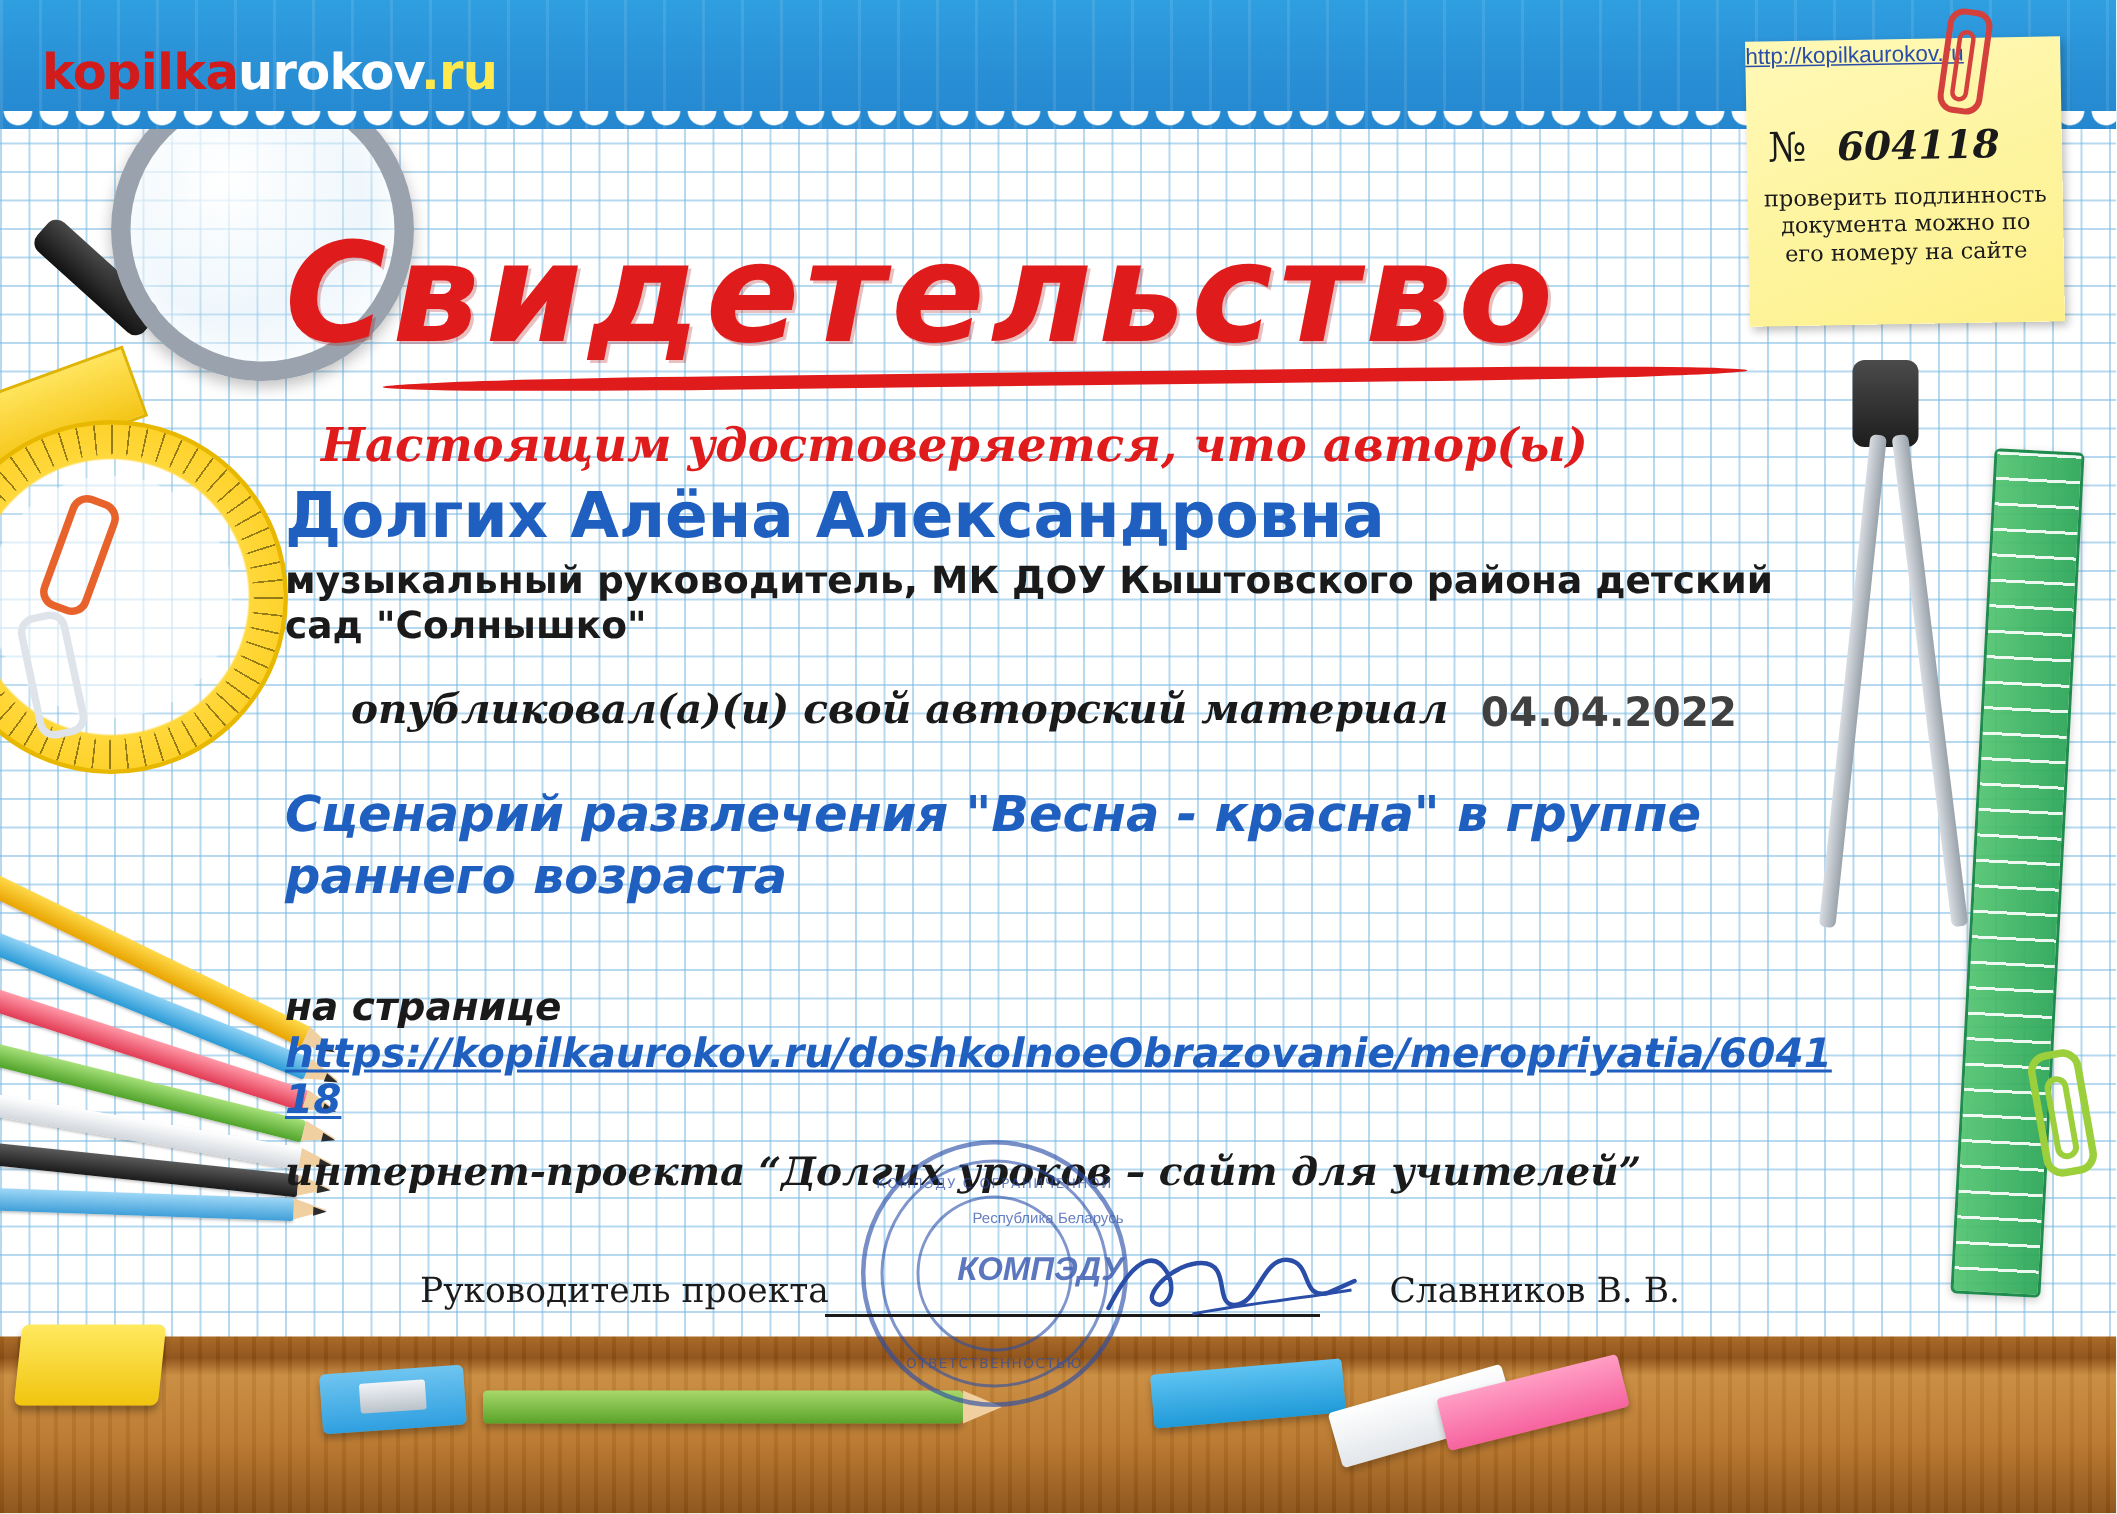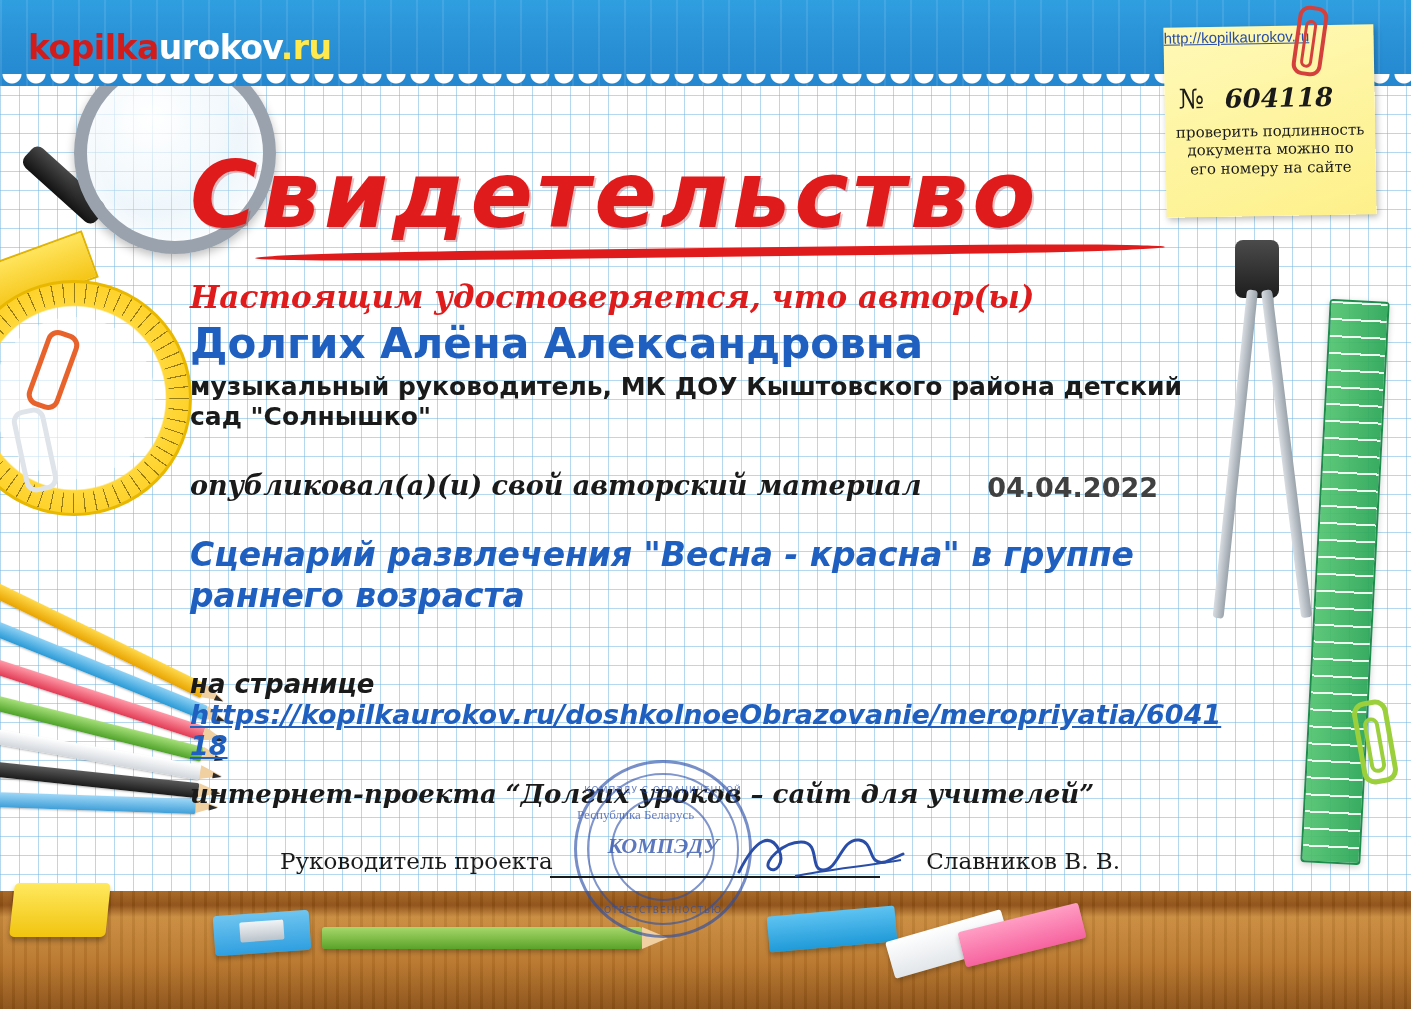--- a/index.html
+++ b/index.html
@@ -400,20 +400,21 @@
     transform: rotate(-0.7deg);
   }
 
   .line-red {
     margin-top: 22px;
     font-family: "DejaVu Serif", serif;
     font-style: italic;
     font-weight: bold;
     font-size: 31px;
     color: #e01b1b;
+    margin-left: 24px;
   }
 
   .author {
     margin-top: 4px;
     font-family: "DejaVu Sans", sans-serif;
     font-weight: bold;
     font-size: 42px;
     color: #1f5fbf;
   }
 
@@ -421,22 +422,23 @@
     margin-top: 4px;
     font-family: "DejaVu Sans", sans-serif;
     font-weight: bold;
     font-size: 25px;
     color: #1a1a1a;
     line-height: 1.2;
   }
 
   .published-row {
     position: relative;
-    margin-top: 38px;
+    margin-top: 26px;
     height: 38px;
+    padding-left: 44px;
   }
   .published {
     font-family: "DejaVu Serif", serif;
     font-style: italic;
     font-weight: bold;
     font-size: 27px;
     color: #1a1a1a;
   }
   .date {
     position: absolute;
@@ -535,43 +537,43 @@
     border: 2px solid rgba(42,78,168,0.7);
   }
   .stamp .ring3 {
     position: absolute; inset: 34px;
     border-radius: 50%;
     border: 2px solid rgba(42,78,168,0.7);
   }
   .stamp .center {
     position: absolute;
     left: 0; right: 0; top: 70px;
-    text-align: center;
-    font-family: Liberation Serif, serif;
+    text-align: right;
+    font-family: Liberation Sans, sans-serif;
     font-weight: bold;
     font-style: italic;
     font-size: 22px;
     color: rgba(42,78,168,0.9);
   }
   .stamp .arc-top, .stamp .arc-bottom {
     position: absolute;
     left: 0; right: 0;
     text-align: center;
     font-family: "DejaVu Sans", sans-serif;
     font-size: 9px;
     letter-spacing: 1px;
     color: rgba(42,78,168,0.85);
   }
   .stamp .arc-top { top: 22px; }
   .stamp .arc-bottom { bottom: 20px; }
   .stamp .arc-mid {
     position:absolute; left:0; right:0; top:44px;
-    text-align:left; font-size:13px;
+    text-align:right; font-size:10px;
     color: rgba(42,78,168,0.85);
-    font-family:Liberation Serif, serif;
+    font-family:Liberation Sans, sans-serif;
   }
 </style>
 </head>
 <body>
 
 <div class="certificate">
 
   <div class="paper"></div>
 
   <div class="magnifier">

